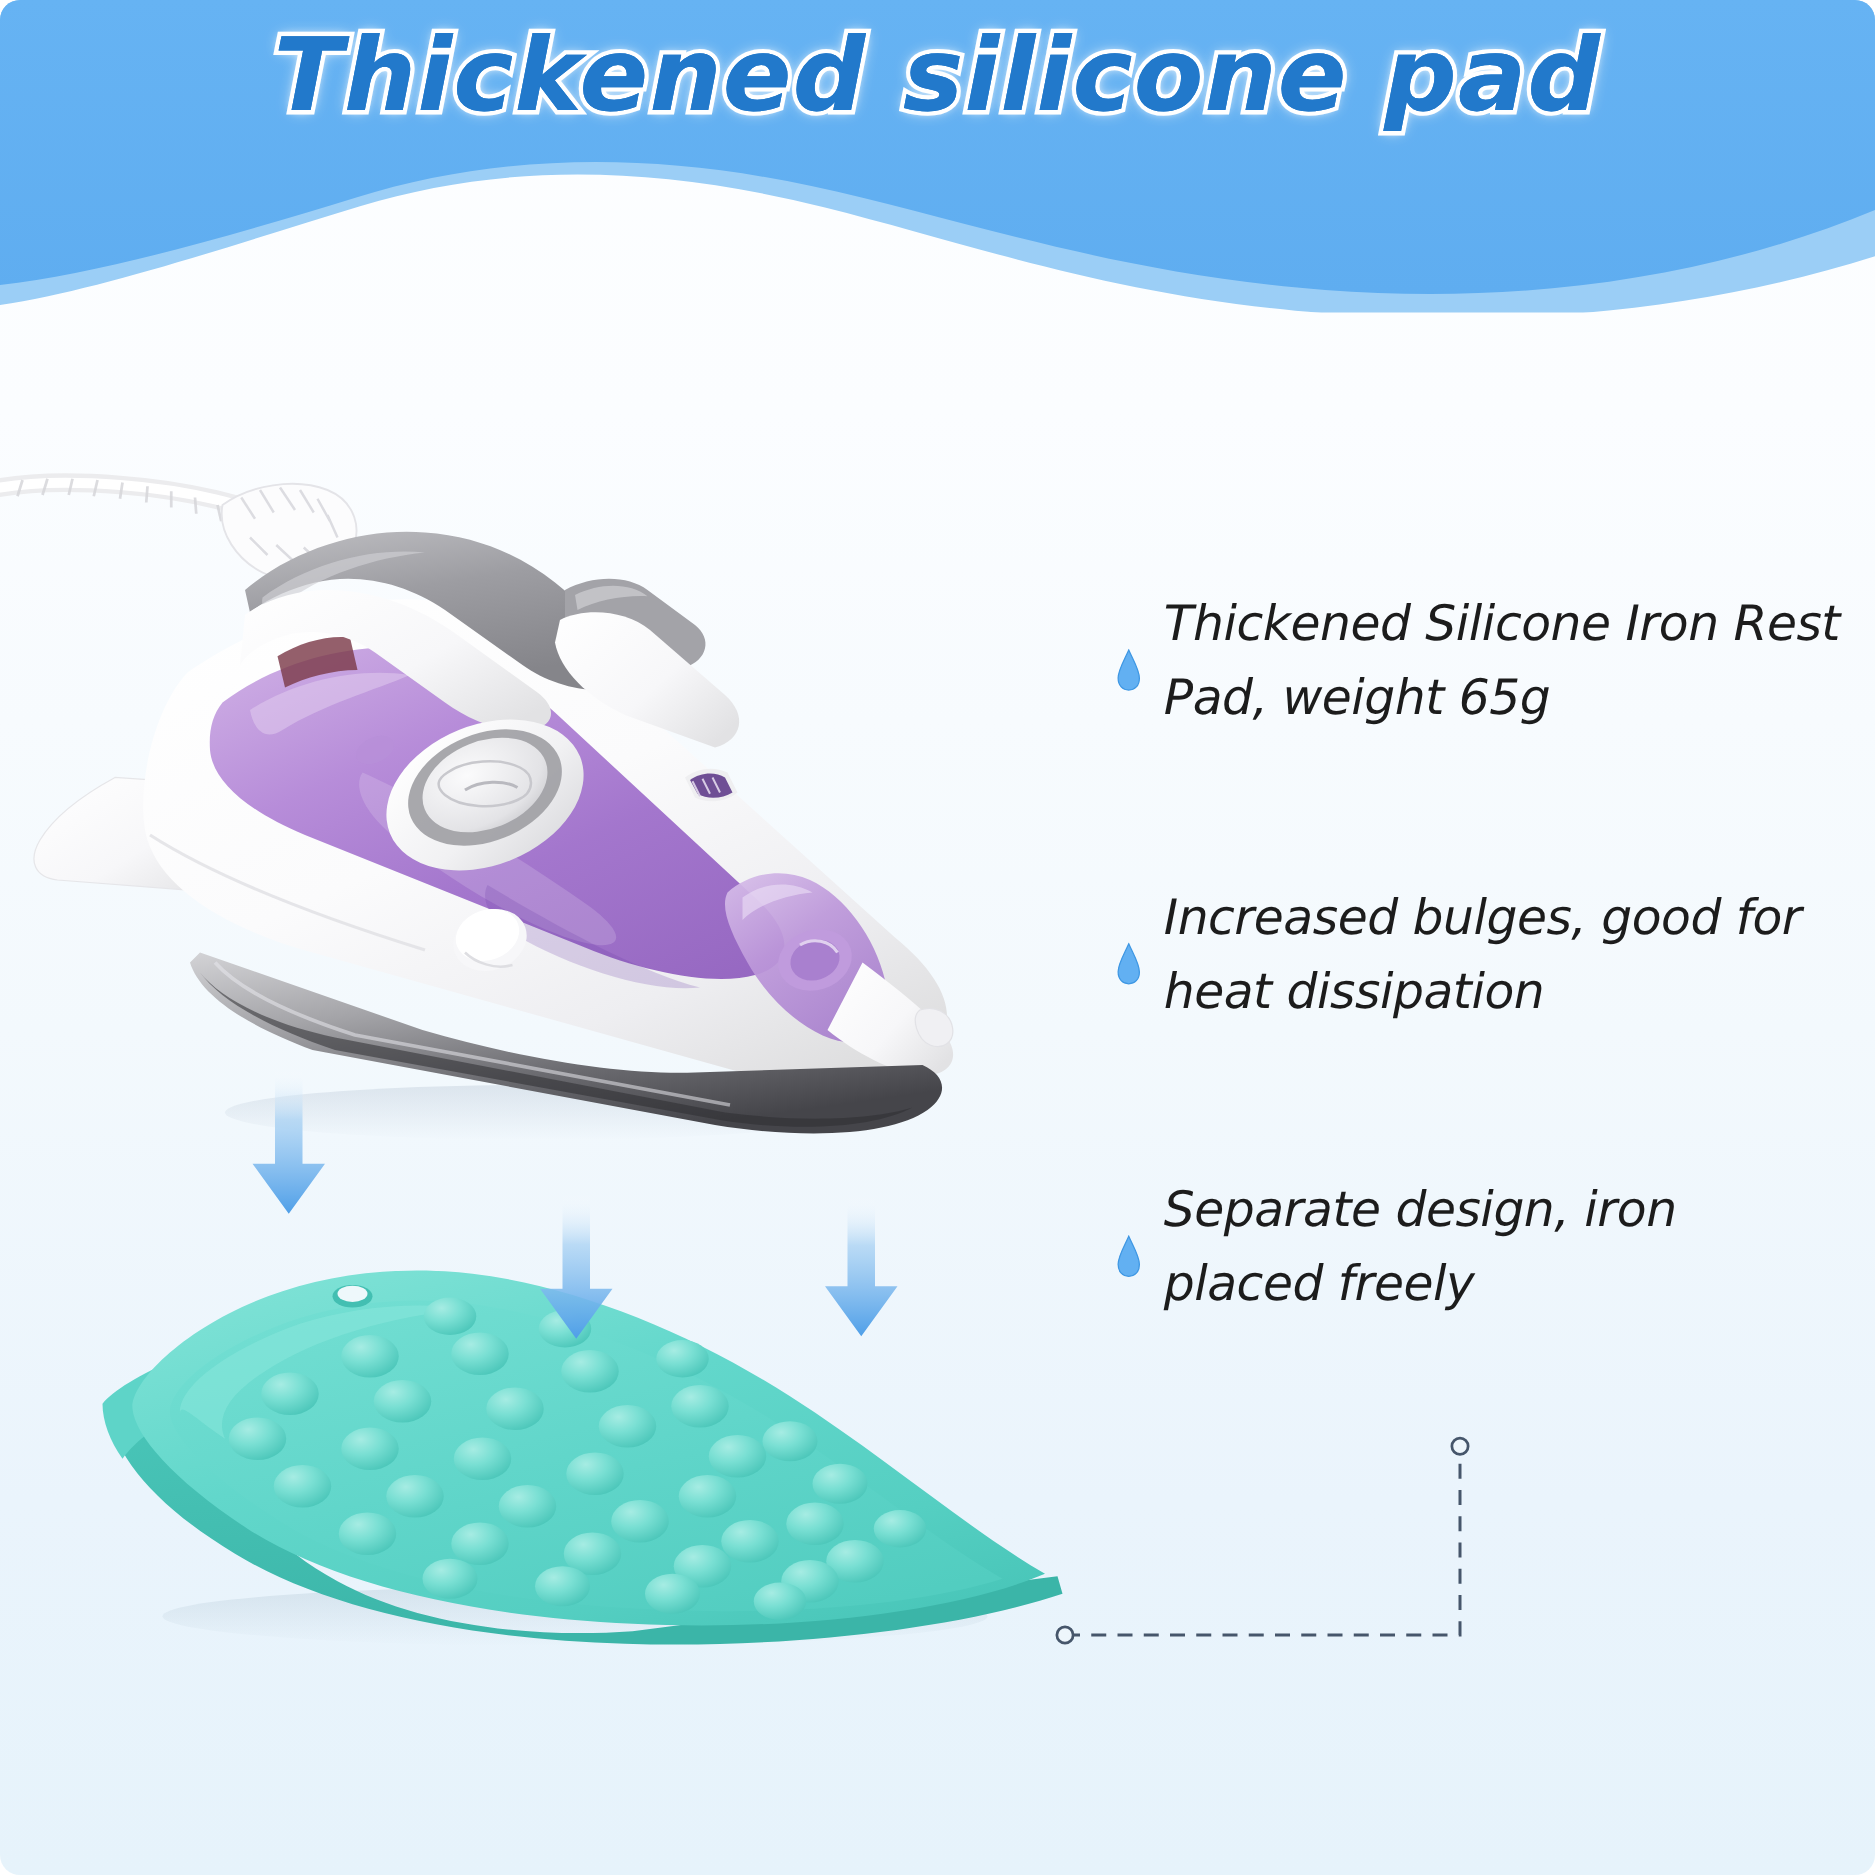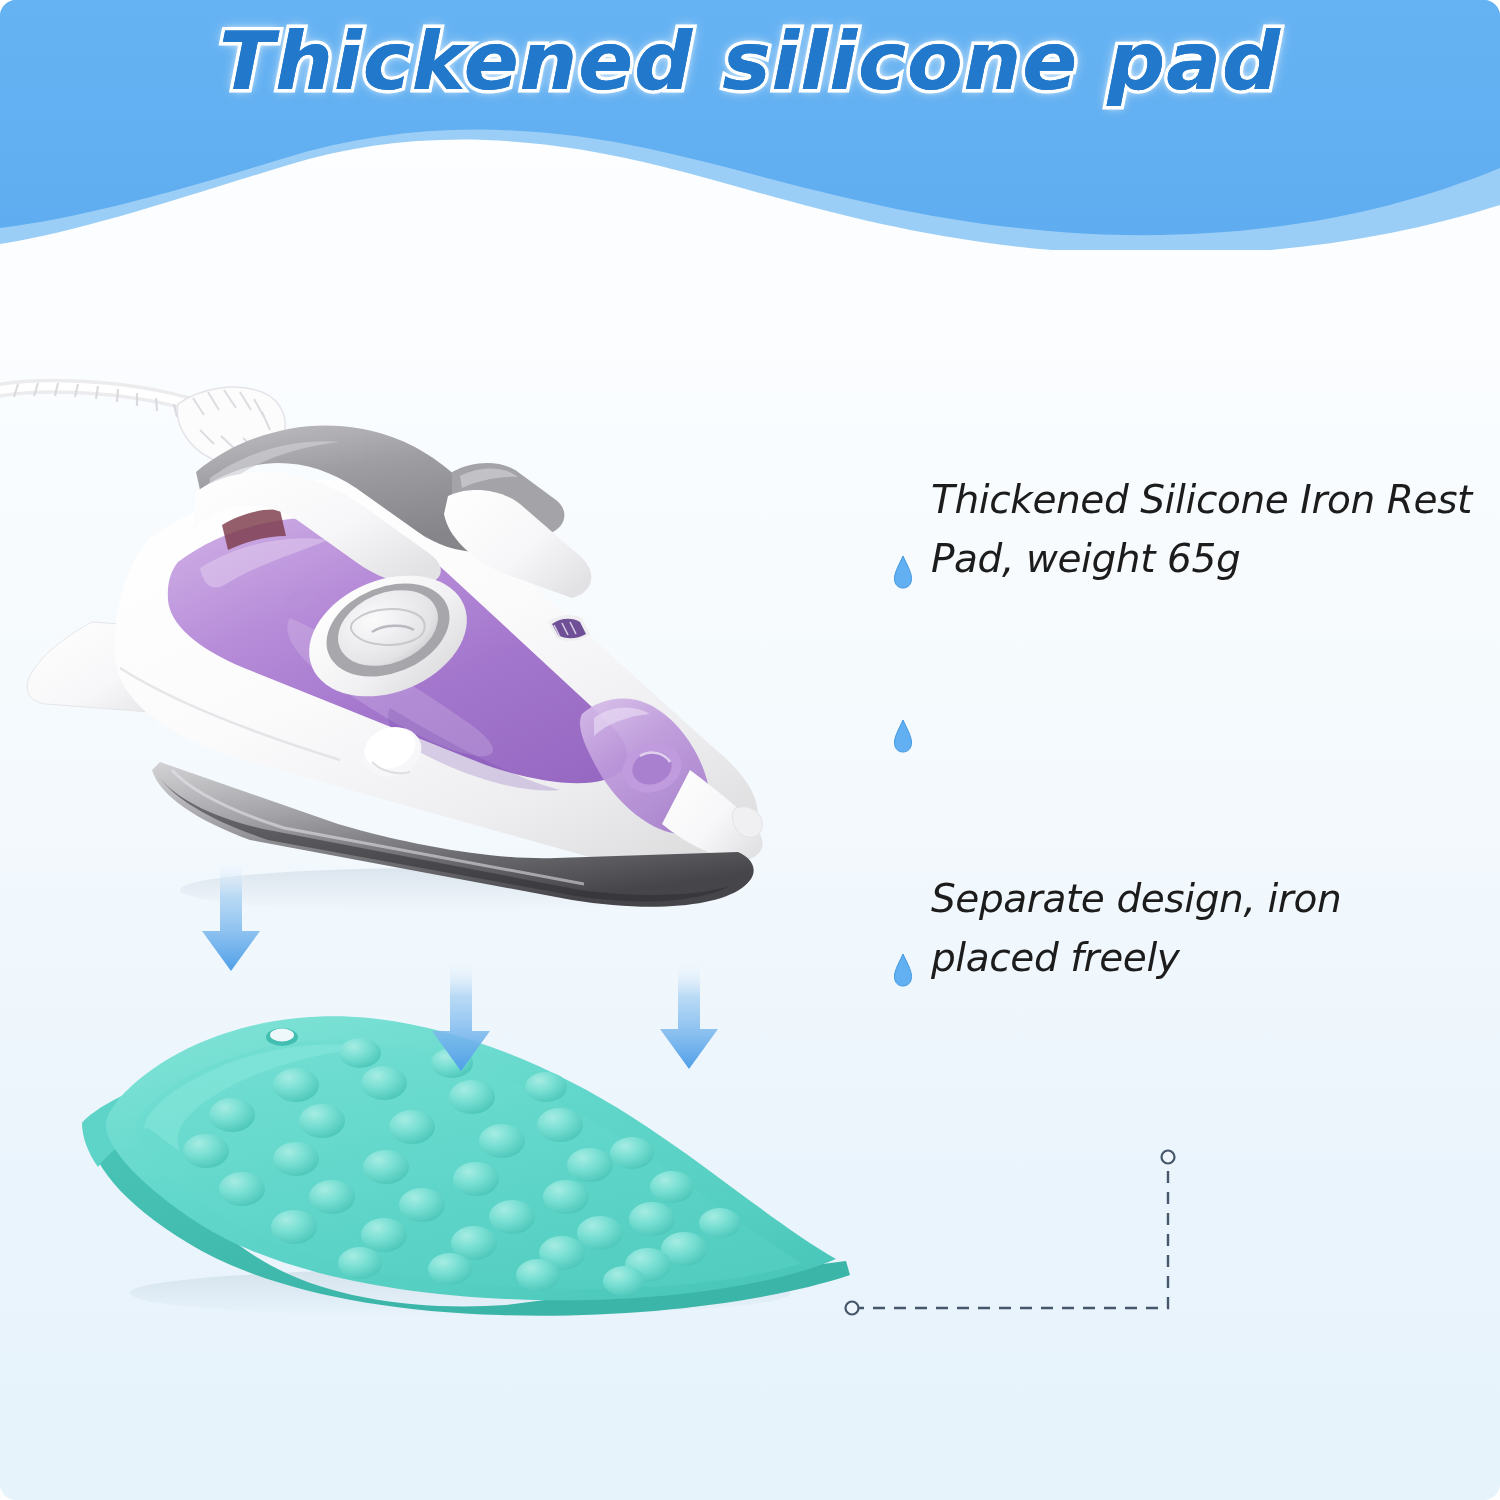--- a/index.html
+++ b/index.html
@@ -56,21 +56,21 @@
   #pad-figure svg{display:block;width:830px;height:350px;}
 
   
   #dimension-callout{position:absolute;left:830px;top:1130px;width:400px;height:190px;z-index:4;}
   #dimension-callout svg{display:block;width:400px;height:190px;}
 
   
   #feature-list{
     position:absolute;left:893px;top:470px;width:590px;z-index:6;
   }
-  .feature-item{display:flex;align-items:flex-end;margin-bottom:116px;}
+  .feature-item{display:flex;align-items:center;margin-bottom:116px;}
   .feature-item:last-child{margin-bottom:14px;}
   .feature-bullet{
     flex:0 0 auto;width:20px;height:34px;margin-top:14px;margin-right:18px;
   }
   .feature-bullet svg{display:block;width:20px;height:34px;}
   .feature-text{
     font-family:"DejaVu Sans","Liberation Sans",sans-serif;
     font-style:italic;
     font-size:39px;
     line-height:1.52;
@@ -447,20 +447,22 @@
 Pad, weight 65g</span>
     </div>
 
     <div class="feature-item">
       <span class="feature-bullet">
         <svg viewBox="0 0 20 34">
           <path d="M10,1 C13.5,9 18.5,17 18.5,23.5 C18.5,29.6 14.8,33 10,33
                    C5.2,33 1.5,29.6 1.5,23.5 C1.5,17 6.5,9 10,1 Z" fill="#62b0f2" stroke="#3e97e3" stroke-width="1"></path>
         </svg>
       </span>
+      <span class="feature-text">Increased bulges, good for
+heat dissipation</span>
     </div>
 
     <div class="feature-item">
       <span class="feature-bullet">
         <svg viewBox="0 0 20 34">
           <path d="M10,1 C13.5,9 18.5,17 18.5,23.5 C18.5,29.6 14.8,33 10,33
                    C5.2,33 1.5,29.6 1.5,23.5 C1.5,17 6.5,9 10,1 Z" fill="#62b0f2" stroke="#3e97e3" stroke-width="1"></path>
         </svg>
       </span>
       <span class="feature-text">Separate design, iron

